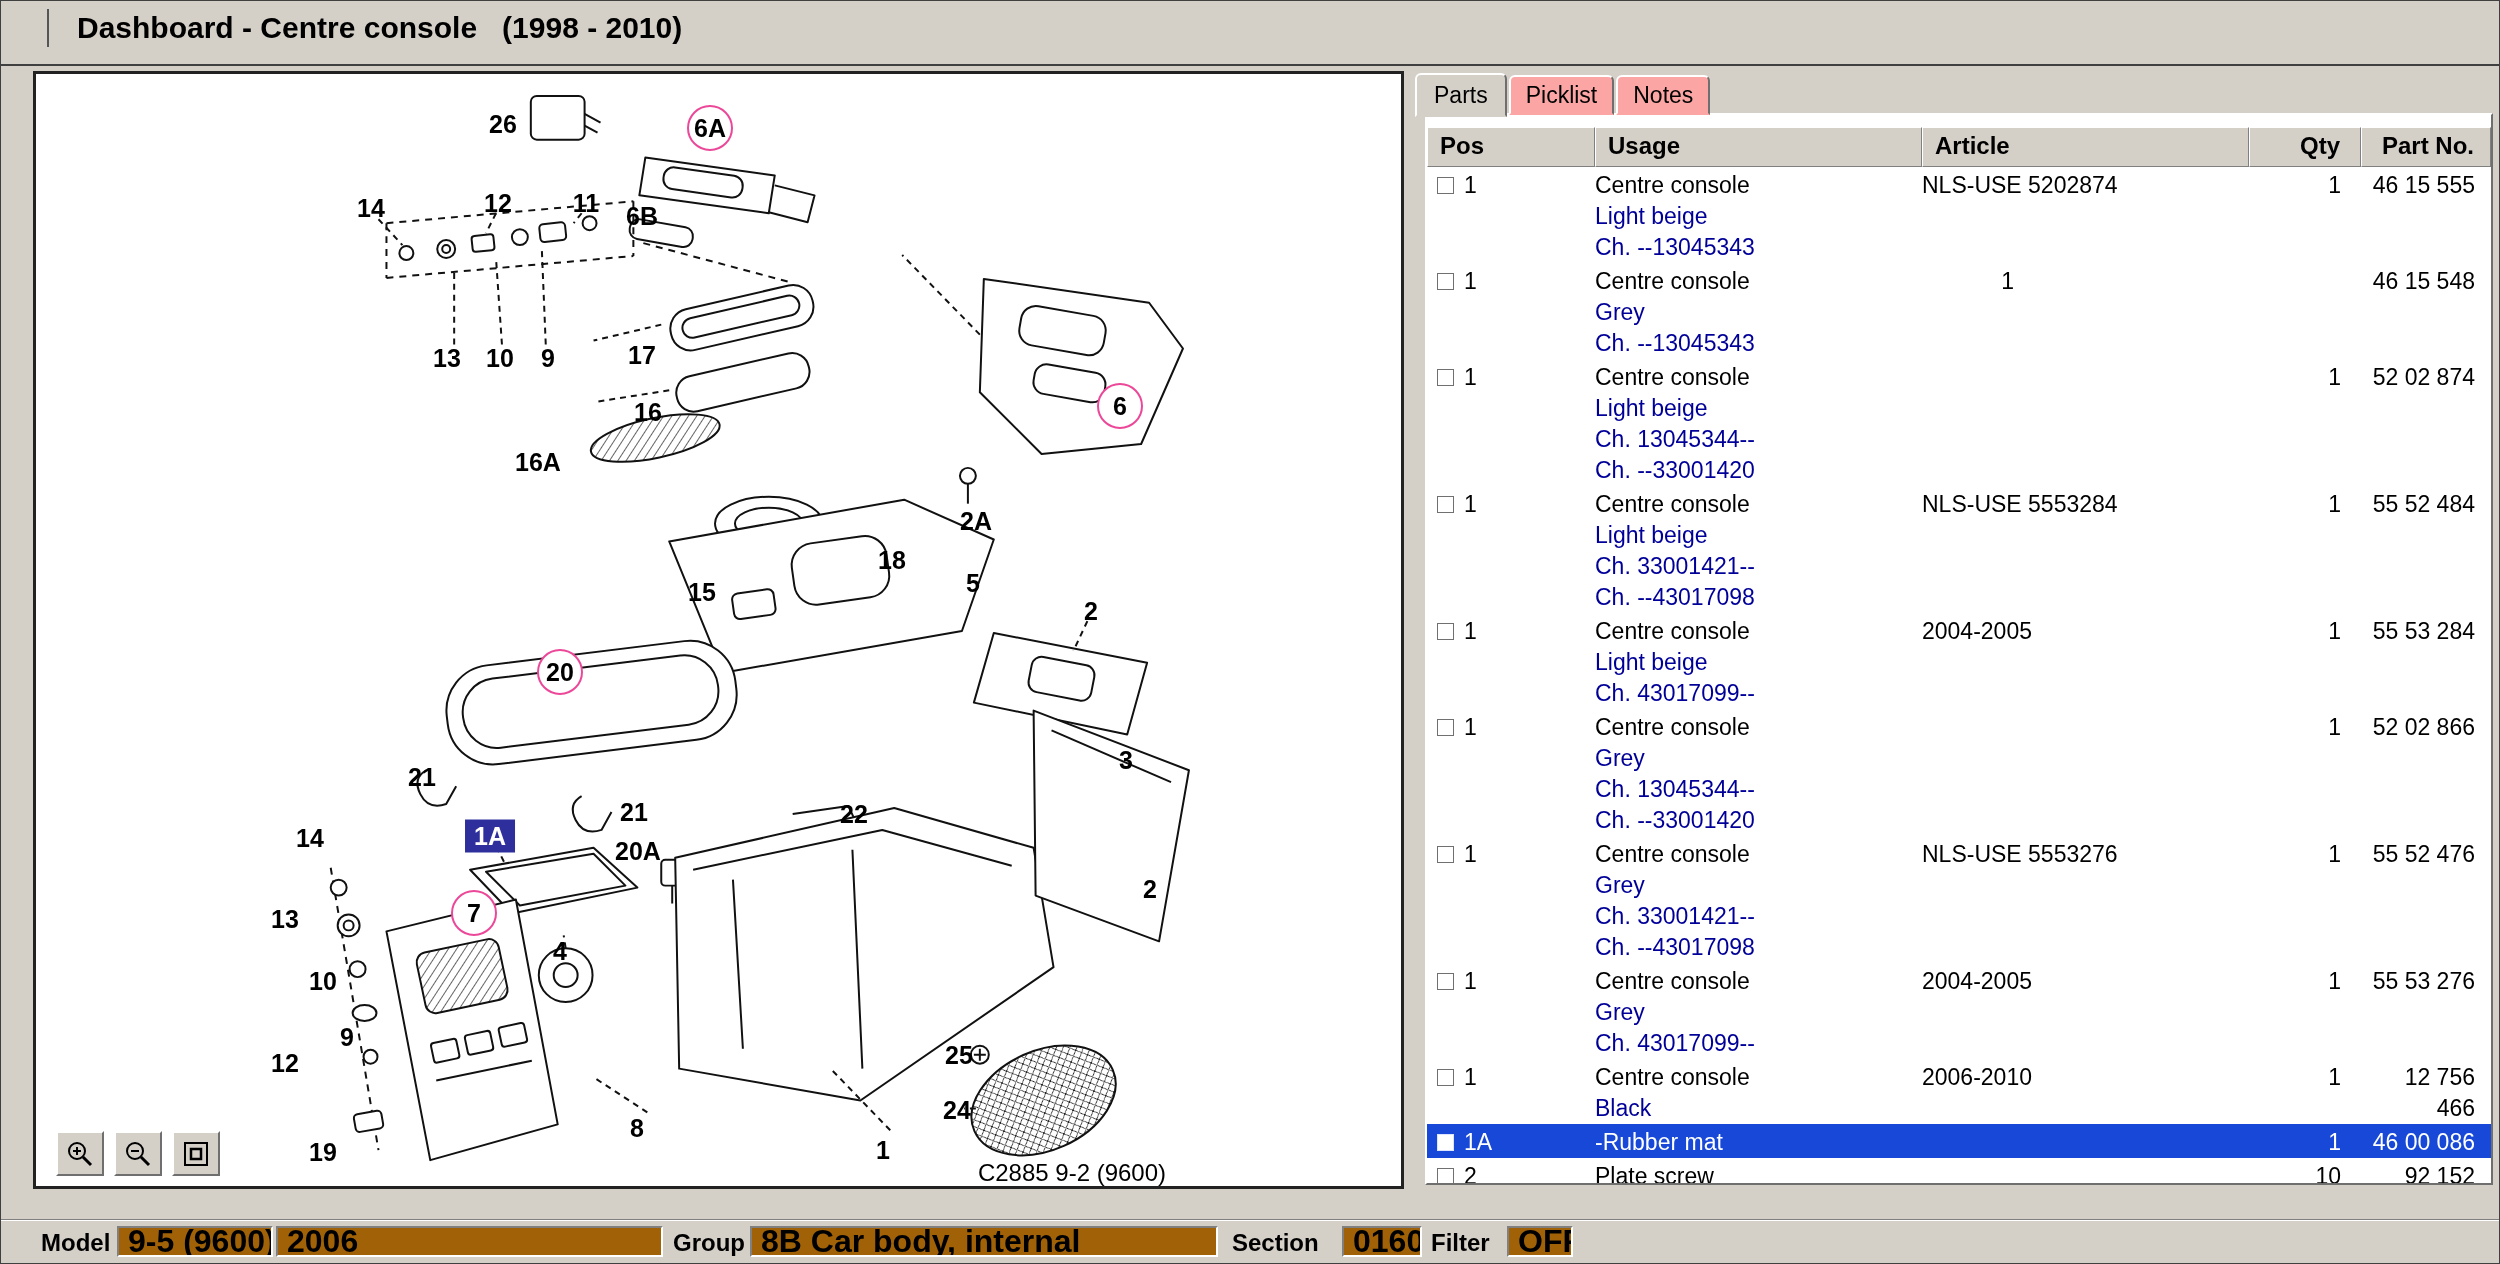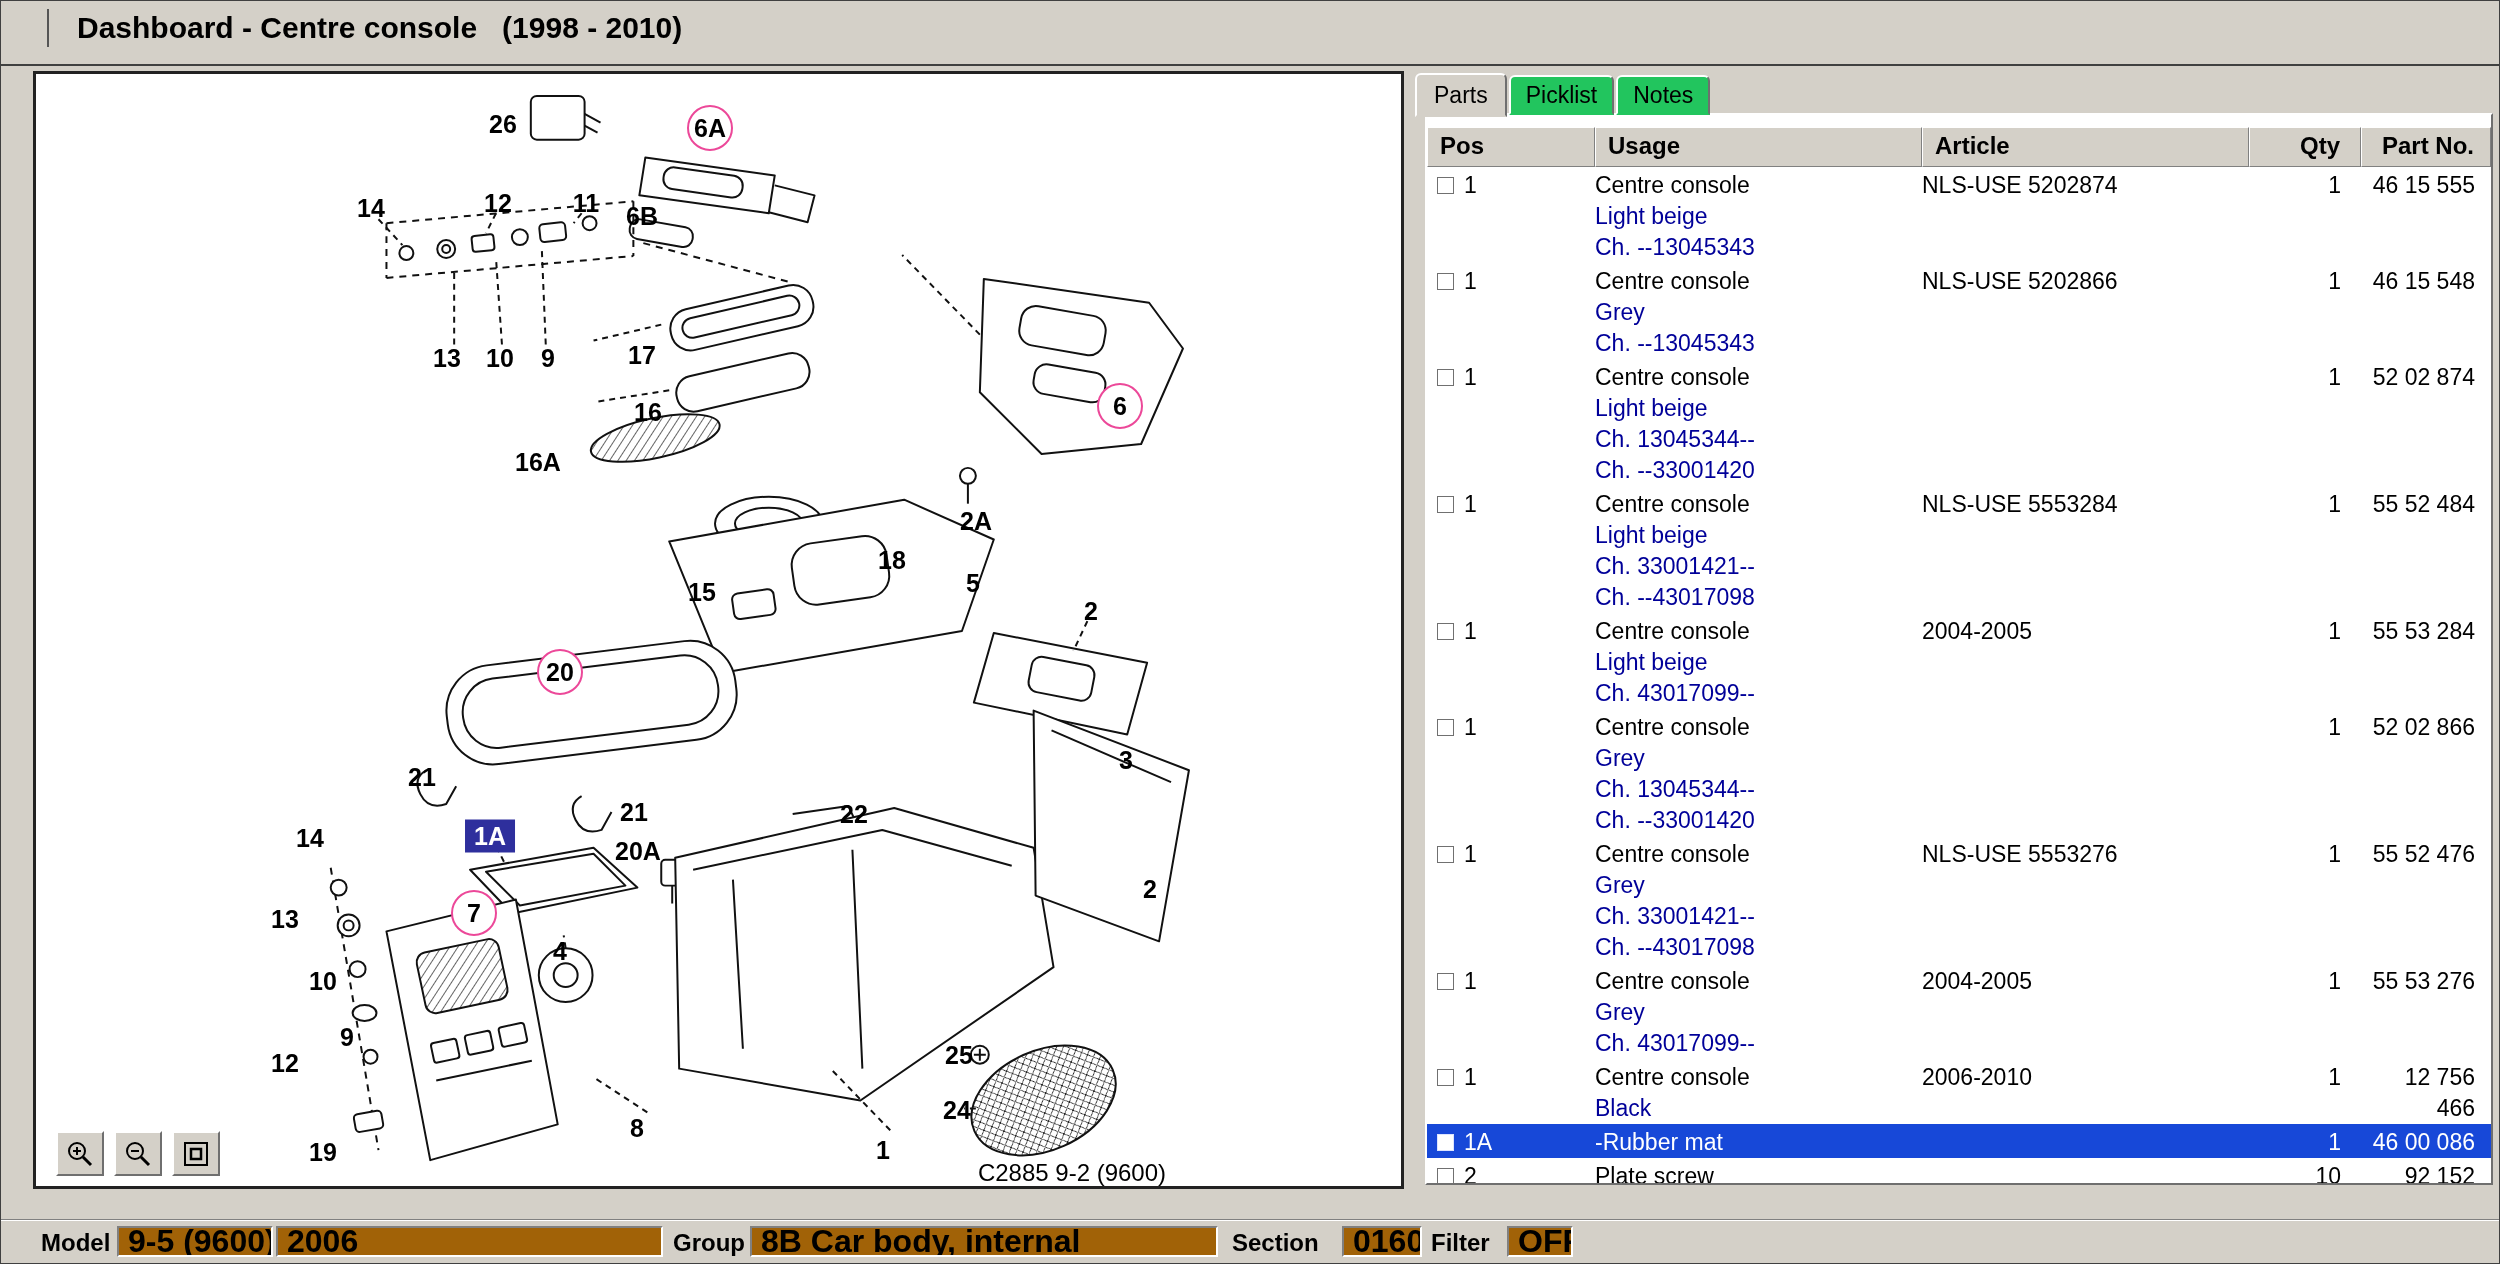--- a/index.html
+++ b/index.html
@@ -48,21 +48,21 @@
   .zoom-toolbar { position:absolute; left:20px; bottom:10px; display:flex; gap:10px; }
   .zbtn {
     width:48px; height:45px; background:#d4d0c8;
     border:2px solid; border-color:#ffffff #6f6f6f #6f6f6f #ffffff;
     display:flex; align-items:center; justify-content:center; cursor:pointer;
   }
   
   .right-panel { position:absolute; left:1412px; top:76px; width:1088px; height:1112px; }
   .tabs { position:absolute; top:0; left:2px; height:38px; display:flex; align-items:flex-end; z-index:2; }
   .tab {
-    font-size:23px; color:#000; background:#22c55e;
+    font-size:23px; color:#000; background:#fca5a5;
     padding:5px 15px 4px 15px; margin-right:2px;
     border:2px solid; border-color:#ffffff #6f6f6f transparent #ffffff;
     border-radius:6px 6px 0 0; position:relative; top:0; cursor:pointer;
   }
   .tab.active { padding:7px 17px 6px 17px; top:2px; z-index:3; background:#d4d0c8; }
   .table-wrap {
     position:absolute; top:36px; left:12px; right:8px; bottom:4px;
     background:#ffffff; border:2px solid; border-color:#ffffff #6f6f6f #6f6f6f #ffffff;
     padding-top:12px; overflow:hidden;
   }
@@ -319,23 +319,20 @@
         <div class="tr">
           <div class="td c0 cell-pos">
             <span class="checkbox"></span>
             <span class="pos-label">1</span>
           </div>
           <div class="td c1">
             <div class="article-main">Centre console</div>
             <div class="detail">Grey</div>
             <div class="detail">Ch. --13045343</div>
           </div>
-          <div class="td c2">
-            <div class="usage-label">NLS-USE 5202866</div>
-          </div>
           <div class="td c3">
             <div class="qty-label">1</div>
           </div>
           <div class="td c4">
             <div class="part-label">46 15 548</div>
           </div>
         </div>
         <div class="tr">
           <div class="td c0 cell-pos">
             <span class="checkbox"></span>

